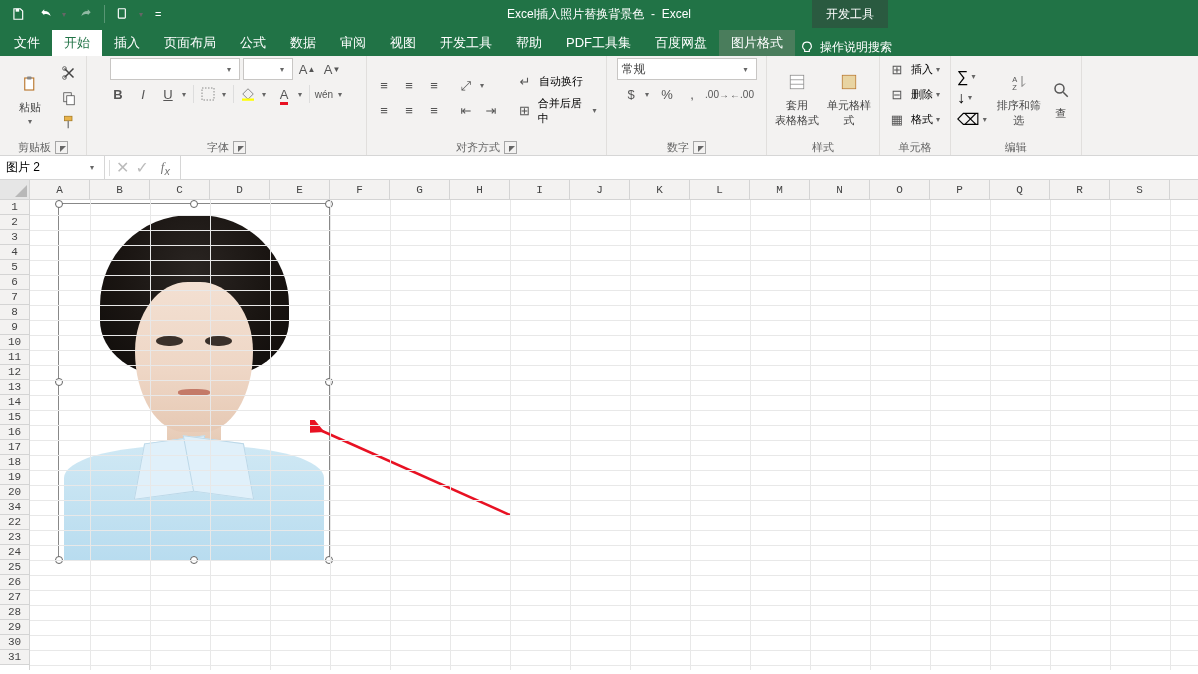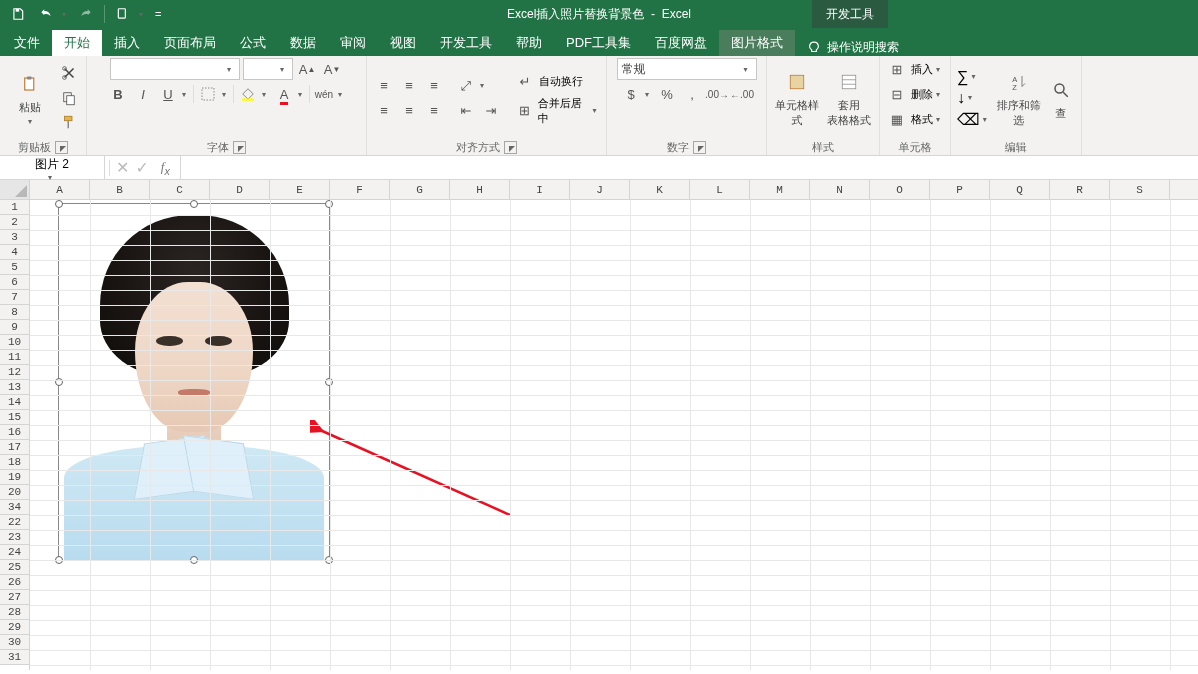--- a/index.html
+++ b/index.html
@@ -12,42 +12,42 @@
 .qat-btn svg { width: 14px; height: 14px; fill: #fff; }
 .qat-sep { width: 1px; height: 18px; background: rgba(255,255,255,0.25); margin: 0 2px; }
 .title-center { position: absolute; left: 50%; transform: translateX(-50%); font-size: 12px; white-space: nowrap; }
 .ctx-tab-header { position: absolute; right: 310px; top: 0; height: 28px; background: #2a5a40; padding: 0 14px; display: flex; align-items: center; font-size: 12px; }
 
 
 .ribbon-tabs { background: #217346; height: 28px; display: flex; align-items: flex-end; padding-left: 2px; }
 .rtab { padding: 0 12px; height: 26px; line-height: 26px; color: #fff; font-size: 13px; cursor: pointer; margin-top: 25px; }
 .rtab.active { background: #fff; color: #217346; font-weight: 500; }
 .rtab.ctx { background: #4a7d5c; }
-.tell-me { display: flex; align-items: center; gap: 6px; padding: 0 12px; color: #fff; font-size: 12px; }
+.tell-me { display: flex; align-items: center; gap: 6px; padding: 0 5px; color: #fff; font-size: 12px; }
 
 
 .ribbon { background: #f3f2f1; border-bottom: 1px solid #d6d6d6; height: 100px; display: flex; }
 .rgroup { border-right: 1px solid #e1dfdd; padding: 2px 6px 0; display: flex; flex-direction: column; justify-content: space-between; }
 .rgroup-content { flex: 1; display: flex; align-items: center; gap: 4px; }
 .rgroup-label { font-size: 11px; color: #666; text-align: center; padding: 2px 0 0; display: flex; justify-content: center; align-items: center; gap: 4px; }
 .dlauncher { width: 13px; height: 13px; border: 1px solid #a6a6a6; position: relative; }
 .dlauncher::after { content: ""; position: absolute; right: 1px; bottom: 1px; border: 3px solid transparent; border-top-color: #666; border-left-color: #666; }
 
 .big-btn { display: flex; flex-direction: column; align-items: center; justify-content: center; width: 48px; height: 70px; font-size: 11px; color: #444; gap: 2px; text-align: center; }
 .big-btn .ico { width: 28px; height: 28px; display: flex; align-items: center; justify-content: center; }
 .stack { display: flex; flex-direction: column; gap: 3px; }
 .row { display: flex; align-items: center; gap: 3px; }
 .mini { width: 22px; height: 22px; display: flex; align-items: center; justify-content: center; border: 1px solid transparent; color: #555; font-size: 13px; }
 .drop-caret { width: 8px; font-size: 8px; color: #666; }
 .combo { height: 22px; border: 1px solid #c8c6c4; background: #fff; display: flex; align-items: center; padding: 0 4px; font-size: 12px; color: #444; }
 .mini svg, .ico svg { width: 18px; height: 18px; }
 
 
 .formula-row { height: 24px; border-bottom: 1px solid #d6d6d6; display: flex; align-items: stretch; background: #fff; }
-.name-box { width: 105px; border-right: 1px solid #d6d6d6; display: flex; align-items: center; padding: 0 6px; font-size: 12px; justify-content: space-between; flex-direction: column; }
+.name-box { width: 105px; border-right: 1px solid #d6d6d6; display: flex; align-items: center; padding: 0 6px; font-size: 12px; justify-content: space-between; }
 .fx-controls { display: flex; align-items: center; border-right: 1px solid #d6d6d6; padding: 0 4px; gap: 6px; color: #888; }
 .fx-label { font-style: italic; font-size: 13px; color: #777; padding: 0 6px; font-family: "Cambria Math", serif; }
 .formula-input { flex: 1; }
 
 
 .colhead-row { height: 20px; display: flex; border-bottom: 1px solid #d4d4d4; background: #f3f2f1; }
 .rowhead-corner { width: 30px; border-right: 1px solid #d4d4d4; background: #e6e6e6; position: relative; }
 .rowhead-corner::after { content: ""; position: absolute; right: 2px; bottom: 2px; width: 0; height: 0; border: 6px solid transparent; border-bottom-color: #b8b8b8; border-right-color: #b8b8b8; }
 .colhead { width: 60px; border-right: 1px solid #d4d4d4; text-align: center; font-size: 11px; color: #444; line-height: 20px; font-family: "Courier New", monospace; }
 
@@ -283,35 +283,35 @@
         <span>数字</span>
         <span class="dlauncher"></span>
       </div>
   </div>
 
   <div class="rgroup">
     <div class="rgroup-content">
       <div class="big-btn">
           <div class="ico">
             <svg viewBox="0 0 24 24">
-              <rect x="3" y="3" width="18" height="18" fill="#e8d4a2" stroke="#b8752a"></rect>
-            </svg>
-          </div>
-          <span>单元格样式</span>
-        </div>
-      <div class="big-btn">
-          <div class="ico">
-            <svg viewBox="0 0 24 24">
               <rect x="3" y="3" width="18" height="18" fill="#fff" stroke="#888"></rect>
               <line x1="3" y1="9" x2="21" y2="9" stroke="#888"></line>
               <line x1="3" y1="15" x2="21" y2="15" stroke="#888"></line>
             </svg>
           </div>
           <span style="white-space:pre-line">套用
 表格格式</span>
+        </div>
+      <div class="big-btn">
+          <div class="ico">
+            <svg viewBox="0 0 24 24">
+              <rect x="3" y="3" width="18" height="18" fill="#e8d4a2" stroke="#b8752a"></rect>
+            </svg>
+          </div>
+          <span>单元格样式</span>
         </div>
     </div>
     <div class="rgroup-label">
         <span>样式</span>
       </div>
   </div>
 
   <div class="rgroup">
     <div class="rgroup-content stack">
       <div class="row">

